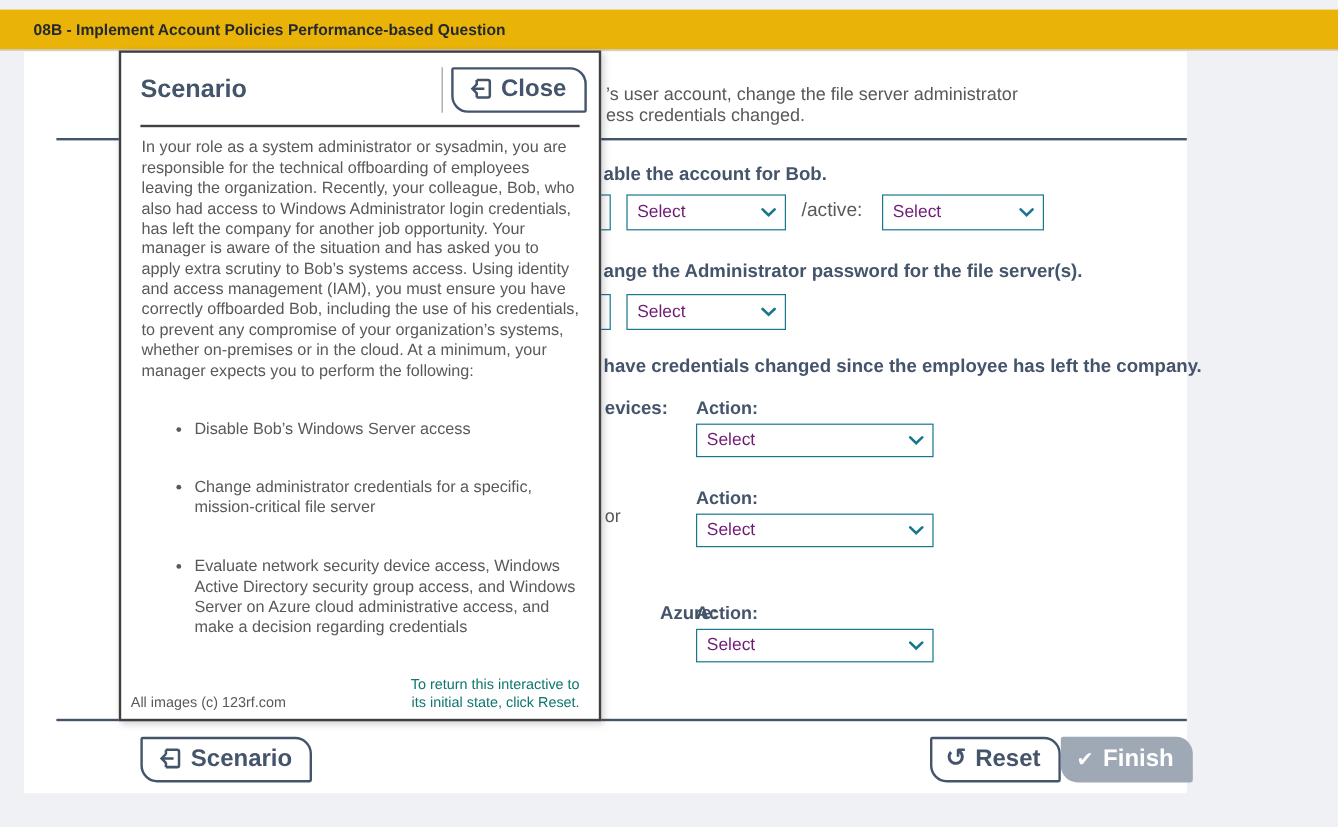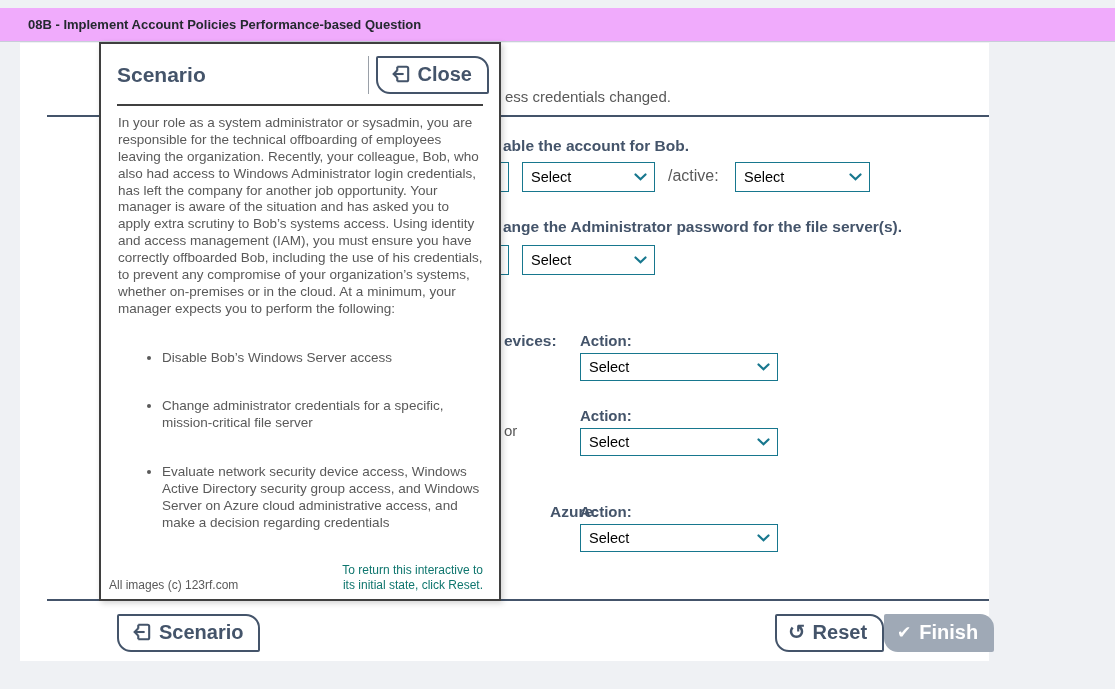--- a/index.html
+++ b/index.html
@@ -1,37 +1,37 @@
 <!DOCTYPE html>
 <html><head>
 <meta charset="utf-8">
 <style>
   html,body{margin:0;padding:0;background:#eff1f4;}
   *{box-sizing:border-box;}
   #app{position:relative;width:1115px;height:689px;background:#eff1f4;overflow:hidden;
        font-family:"Liberation Sans","DejaVu Sans",sans-serif;}
 
   
-  .topbar{position:absolute;left:0;top:8px;width:1115px;height:34px;background:#f0abfc;
+  .topbar{position:absolute;left:0;top:8px;width:1115px;height:34px;background:#eab308;
           border-bottom:1px solid #c9cdd9;display:flex;align-items:center;}
   .topbar-title{margin-left:28px;font-size:13px;font-weight:bold;color:#24292f;}
 
   
   .panel{position:absolute;left:20px;top:43px;width:969px;height:618px;background:#ffffff;}
 
   .divider{position:absolute;background:#44546a;height:2px;}
 
   .frag-bold{position:absolute;font-size:15.5px;font-weight:bold;color:#44546a;white-space:nowrap;}
   .frag-reg{position:absolute;font-size:15px;color:#595959;white-space:nowrap;}
   .action-label{position:absolute;font-size:15px;font-weight:bold;color:#44546a;white-space:nowrap;}
 
   
   .dd{position:absolute;background:#ffffff;border:1.5px solid #17778e;display:flex;
       align-items:center;justify-content:space-between;padding:0 7px 0 8px;
-      color:#000000;font-size:14.5px;cursor:pointer;}
+      color:#701a75;font-size:14.5px;cursor:pointer;}
   .dd .chev{flex:0 0 auto;}
 
   .password-text{position:absolute;font-size:16.5px;color:#595959;white-space:nowrap;}
   .active-label{position:absolute;font-size:16px;color:#595959;white-space:nowrap;}
 
   
   .leaf-btn{position:absolute;display:inline-flex;align-items:center;gap:7px;background:#ffffff;
             border:2.5px solid #44546a;border-radius:2px 14px 2px 14px;color:#44546a;
             font-family:inherit;font-size:20px;font-weight:600;padding:3px 15px 5px 11px;
             height:38px;cursor:pointer;}
@@ -62,20 +62,21 @@
 <body>
 
 <div id="app">
 
   <div class="topbar">
     <span class="topbar-title">08B - Implement Account Policies Performance-based Question</span>
   </div>
 
   <div class="panel"></div>
 
+  <span class="frag-reg" style="left:505px;top:70px;">’s user account, change the file server administrator</span>
   <span class="frag-reg" style="left:505px;top:88px;">ess credentials changed.</span>
 
   <div class="divider" style="left:47px;top:115px;width:942px;"></div>
 
   <span class="frag-bold" style="left:503px;top:137px;">able the account for Bob.</span>
   <div class="dd" style="left:452px;top:162px;width:57px;height:30px;">
     <span></span>
     <svg class="chev" width="13" height="8" viewBox="0 0 13 8">
         <path d="M1.5 1.5 L6.5 6.3 L11.5 1.5" fill="none" stroke="#17778e" stroke-width="2.2" stroke-linecap="round"></path>
       </svg>
@@ -101,20 +102,21 @@
         <path d="M1.5 1.5 L6.5 6.3 L11.5 1.5" fill="none" stroke="#17778e" stroke-width="2.2" stroke-linecap="round"></path>
       </svg>
   </div>
   <div class="dd" style="left:522px;top:245px;width:133px;height:30px;">
     <span>Select</span>
     <svg class="chev" width="13" height="8" viewBox="0 0 13 8">
         <path d="M1.5 1.5 L6.5 6.3 L11.5 1.5" fill="none" stroke="#17778e" stroke-width="2.2" stroke-linecap="round"></path>
       </svg>
   </div>
 
+  <span class="frag-bold" style="left:503px;top:297px;">have credentials changed since the employee has left the company.</span>
 
   <span class="frag-bold" style="left:504px;top:332px;">evices:</span>
   <span class="action-label" style="left:580px;top:332px;">Action:</span>
   <div class="dd" style="left:580px;top:353px;width:198px;height:28px;">
     <span>Select</span>
     <svg class="chev" width="13" height="8" viewBox="0 0 13 8">
         <path d="M1.5 1.5 L6.5 6.3 L11.5 1.5" fill="none" stroke="#17778e" stroke-width="2.2" stroke-linecap="round"></path>
       </svg>
   </div>
 

